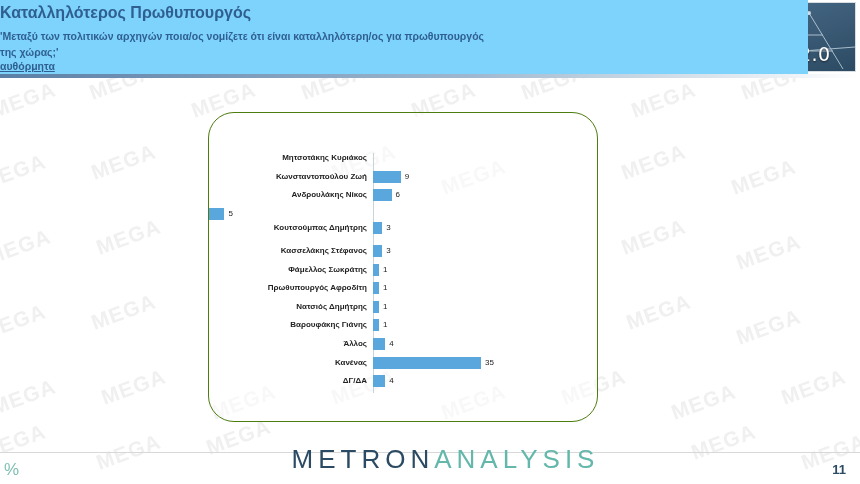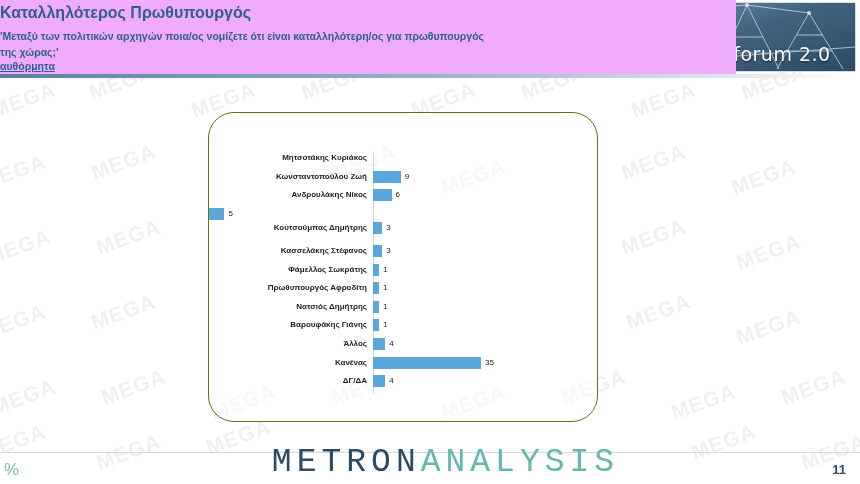--- a/index.html
+++ b/index.html
@@ -31,23 +31,23 @@
     color: #f0f0f0;
     letter-spacing: 1px;
     transform: rotate(-20deg);
     white-space: nowrap;
   }
 
   
   .header {
     position: absolute;
     top: 0; left: 0;
-    width: 736px;
+    width: 808px;
     height: 78px;
-    background: #f0abfc;
+    background: #7dd3fc;
     z-index: 3;
   }
   .header-underline {
     position: absolute;
     top: 74px; left: 0;
     width: 860px;
     height: 4px;
     background: linear-gradient(to right, #5b7fa6 0%, #9fb8cf 55%, #ffffff 100%);
   }
   .header-title {
@@ -189,22 +189,22 @@
     height: 1px;
     background: #d8d8d8;
     z-index: 3;
   }
   .metron-logo {
     position: absolute;
     left: 0;
     right: 0;
     top: 444px;
     text-align: center;
-    font-family: Liberation Mono, monospace;
-    font-size: 33px;
+    font-family: Liberation Sans, sans-serif;
+    font-size: 26px;
     letter-spacing: 5px;
     z-index: 3;
     margin-left: 31px;
   }
   .metron-dark { color: #2b4a63; }
   .metron-light { color: #63b7ab; }
   .page-num {
     position: absolute;
     right: 14px;
     top: 462px;

